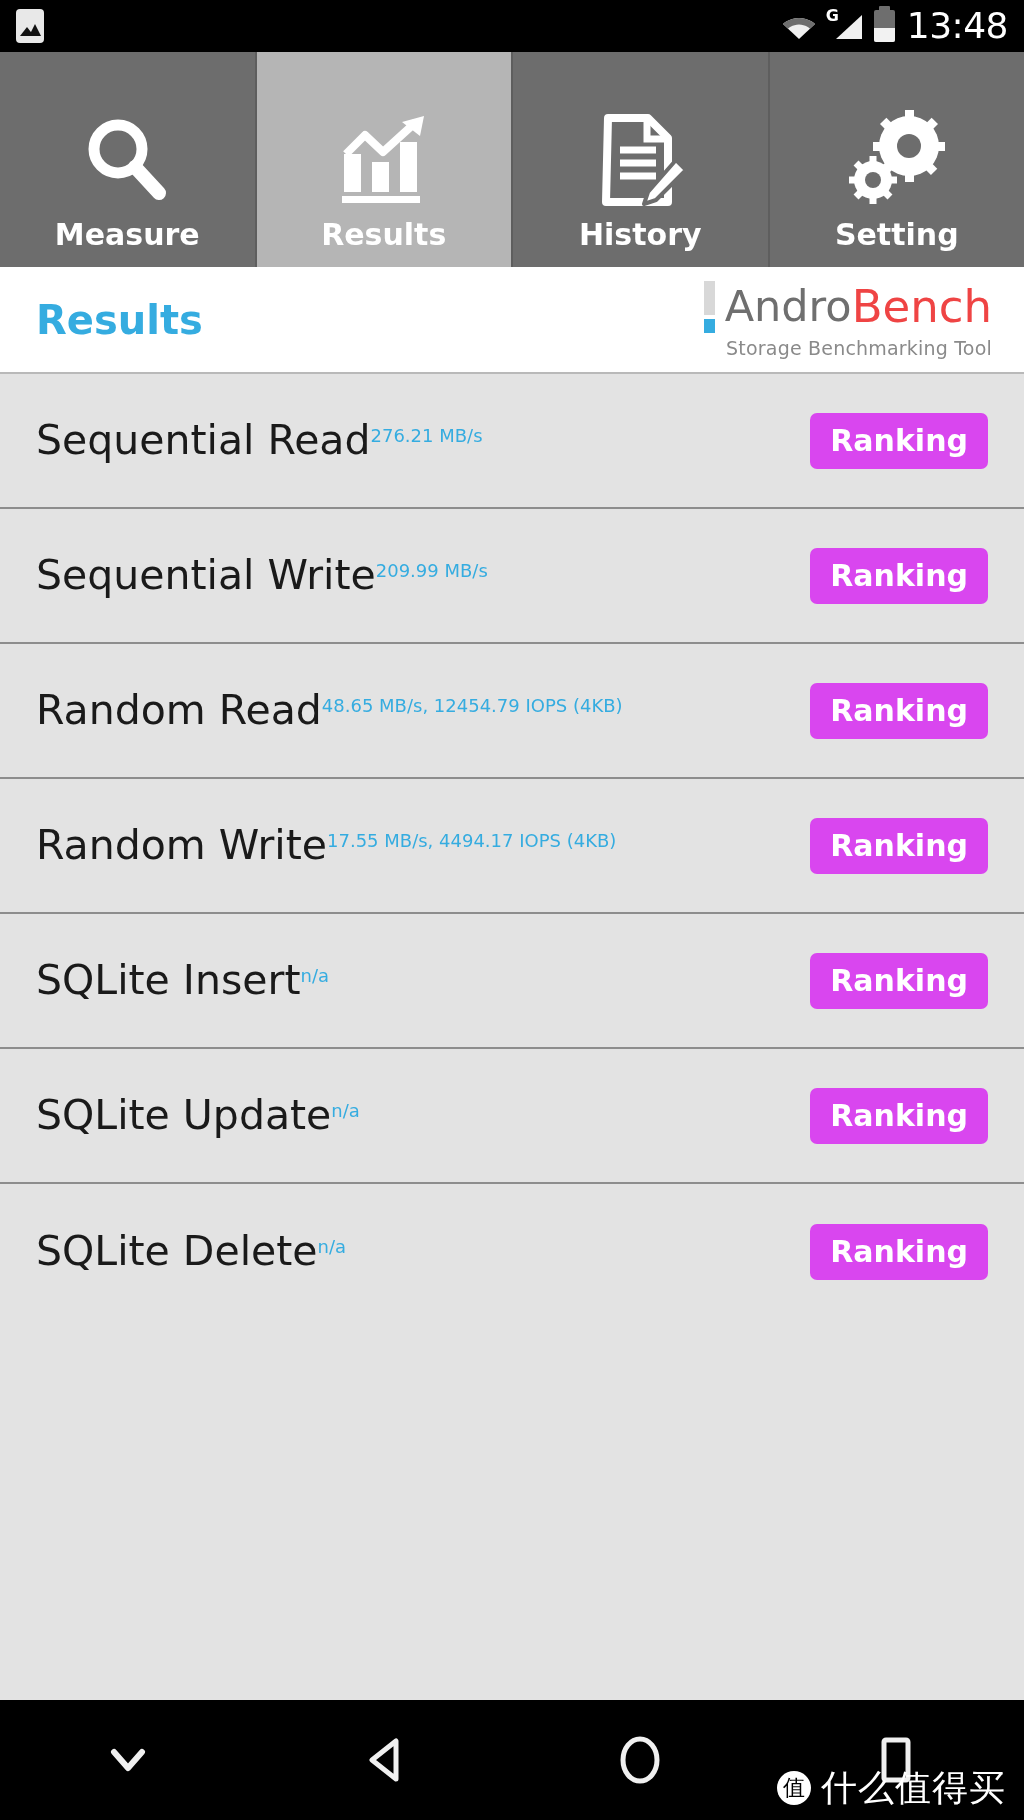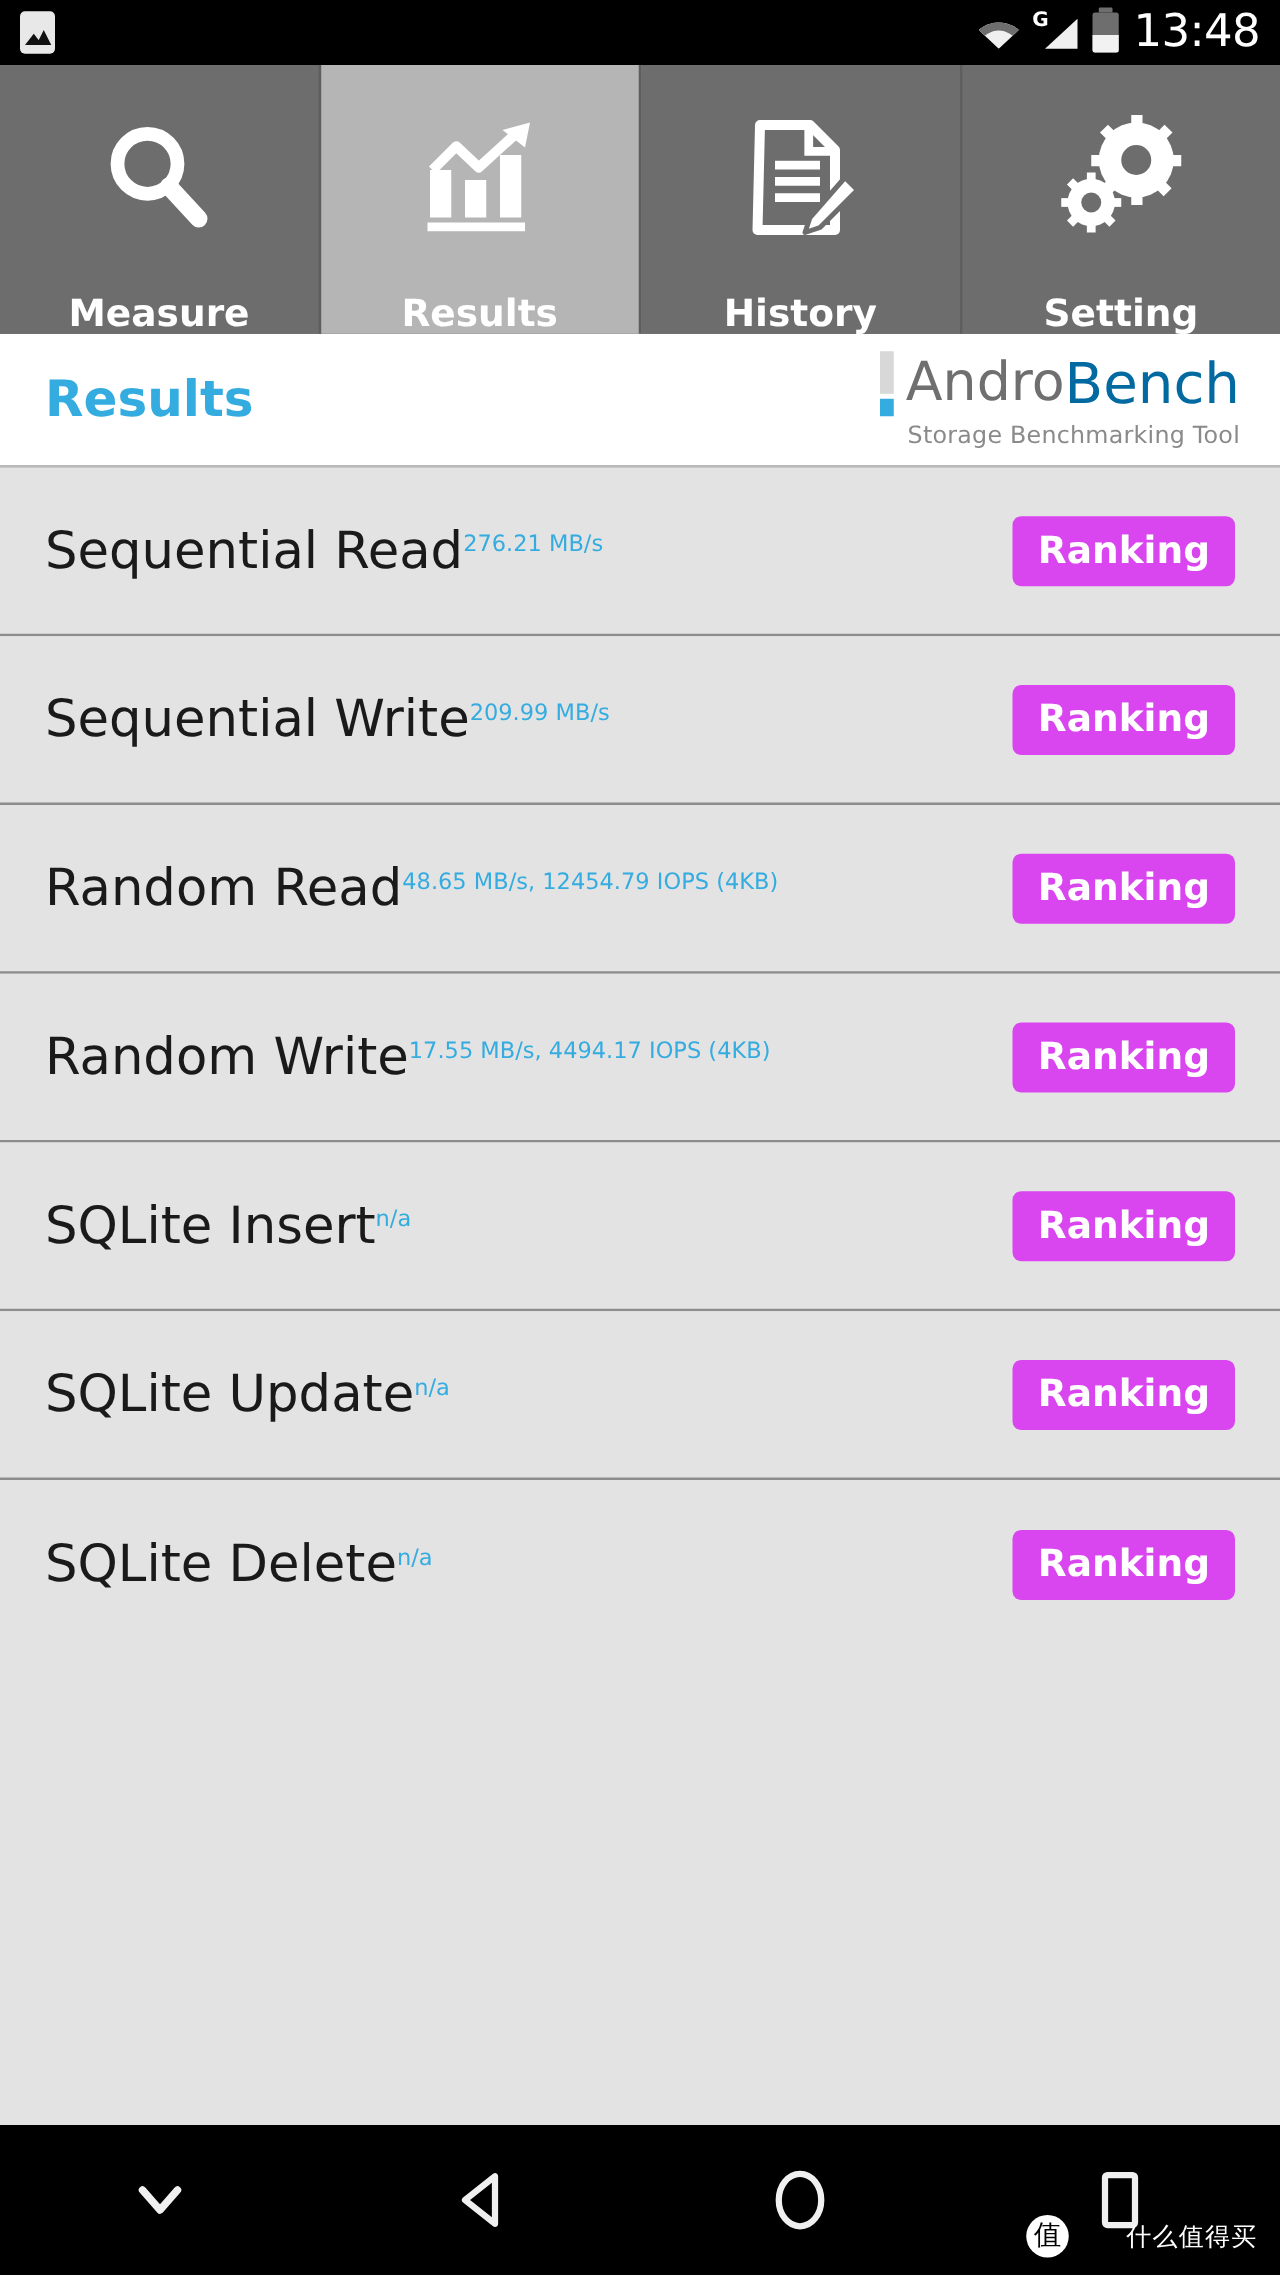--- a/index.html
+++ b/index.html
@@ -109,21 +109,21 @@
     flex: 0 0 215px;
     background: #6d6d6d;
   }
   .tab {
     flex: 1 1 0;
     background: #6d6d6d;
     border-right: 2px solid #5e5e5e;
     display: flex;
     flex-direction: column;
     align-items: center;
-    justify-content: space-between;
+    justify-content: center;
     padding-top: 36px;
     position: relative;
   }
   .tab:last-child { border-right: none; }
   .tab.active { background: #b5b5b5; }
   .tab-icon {
     height: 108px;
     display: flex;
     align-items: center;
     justify-content: center;
@@ -179,21 +179,21 @@
     margin-top: 4px;
   }
   .logo-andro {
     font-size: 43px;
     color: #6f6f6f;
     font-weight: normal;
     line-height: 1;
   }
   .logo-bench {
     font-size: 45px;
-    color: #0369a1;
+    color: #ef4444;
     font-weight: normal;
     line-height: 1;
   }
   .logo-tagline {
     font-size: 19px;
     color: #8a8a8a;
     margin-top: 4px;
     letter-spacing: 0.2px;
   }
 
@@ -274,24 +274,23 @@
     color: #000;
     font-size: 22px;
     display: flex;
     align-items: center;
     justify-content: center;
     font-family: "DejaVu Sans", sans-serif;
     line-height: 1;
   }
   .wm-text {
     color: #fff;
-    font-size: 20px;
+    font-size: 36px;
     letter-spacing: 1px;
     line-height: 1;
-    margin-left: 36px;
   }
 </style>
 </head>
 <body>
 
 <div id="phone">
 
   <div class="statusbar">
     <div class="sb-left">
       <div class="gallery-icon"></div>

